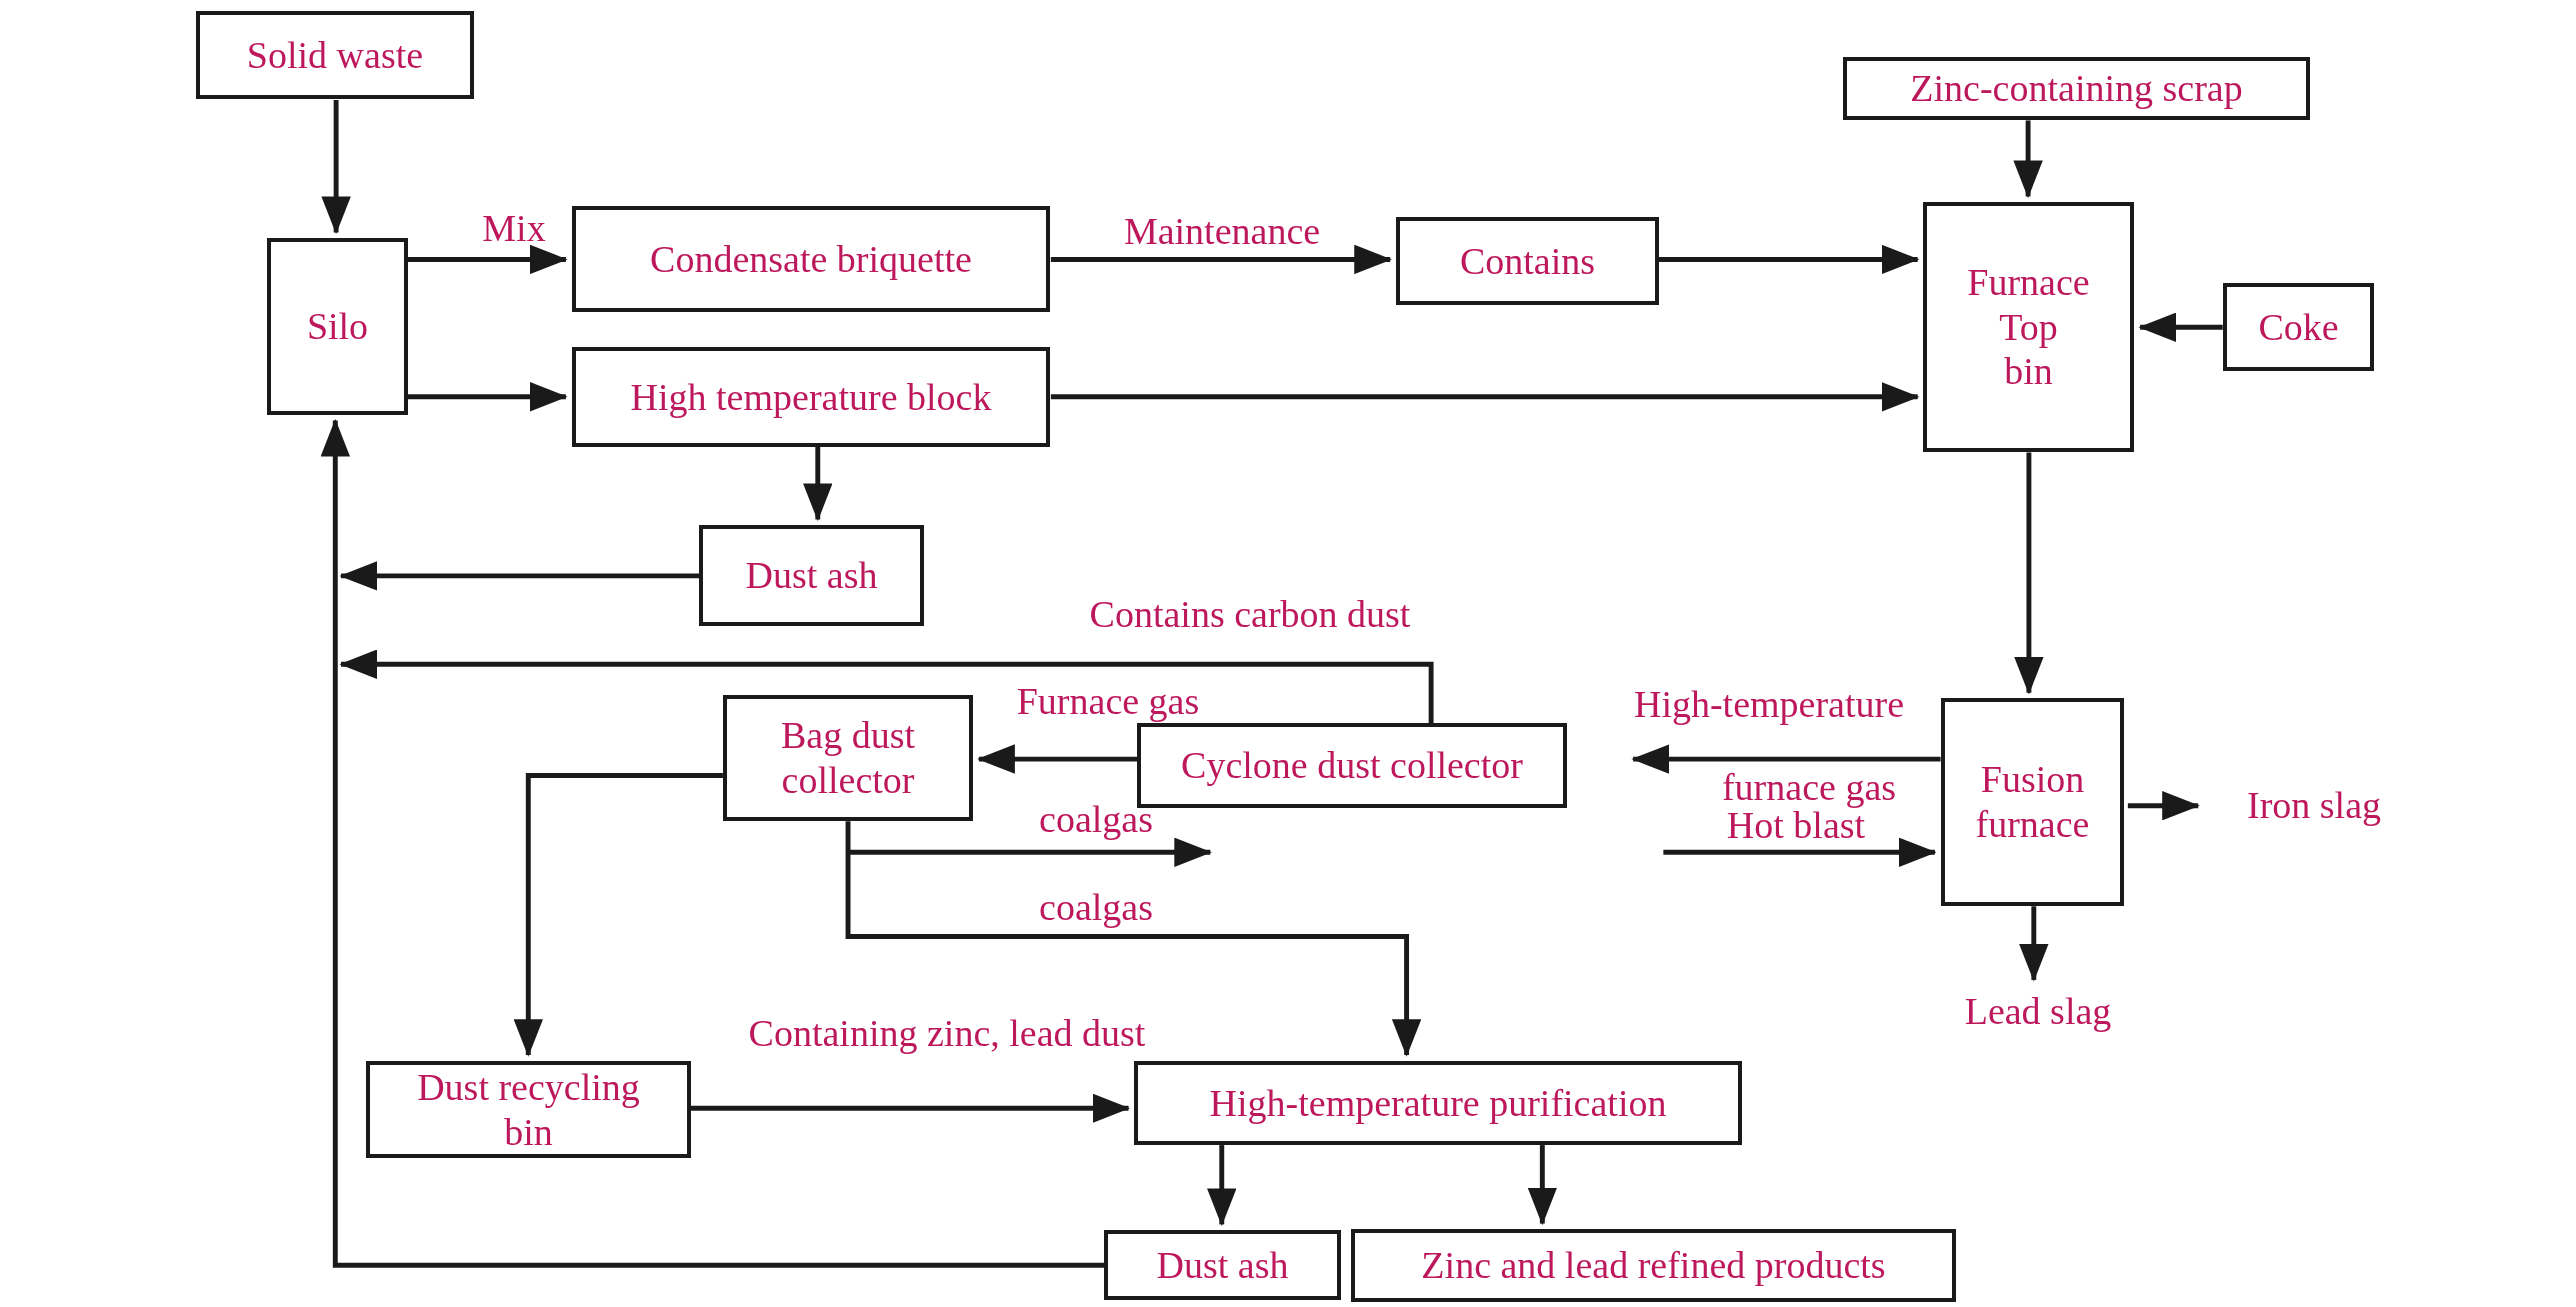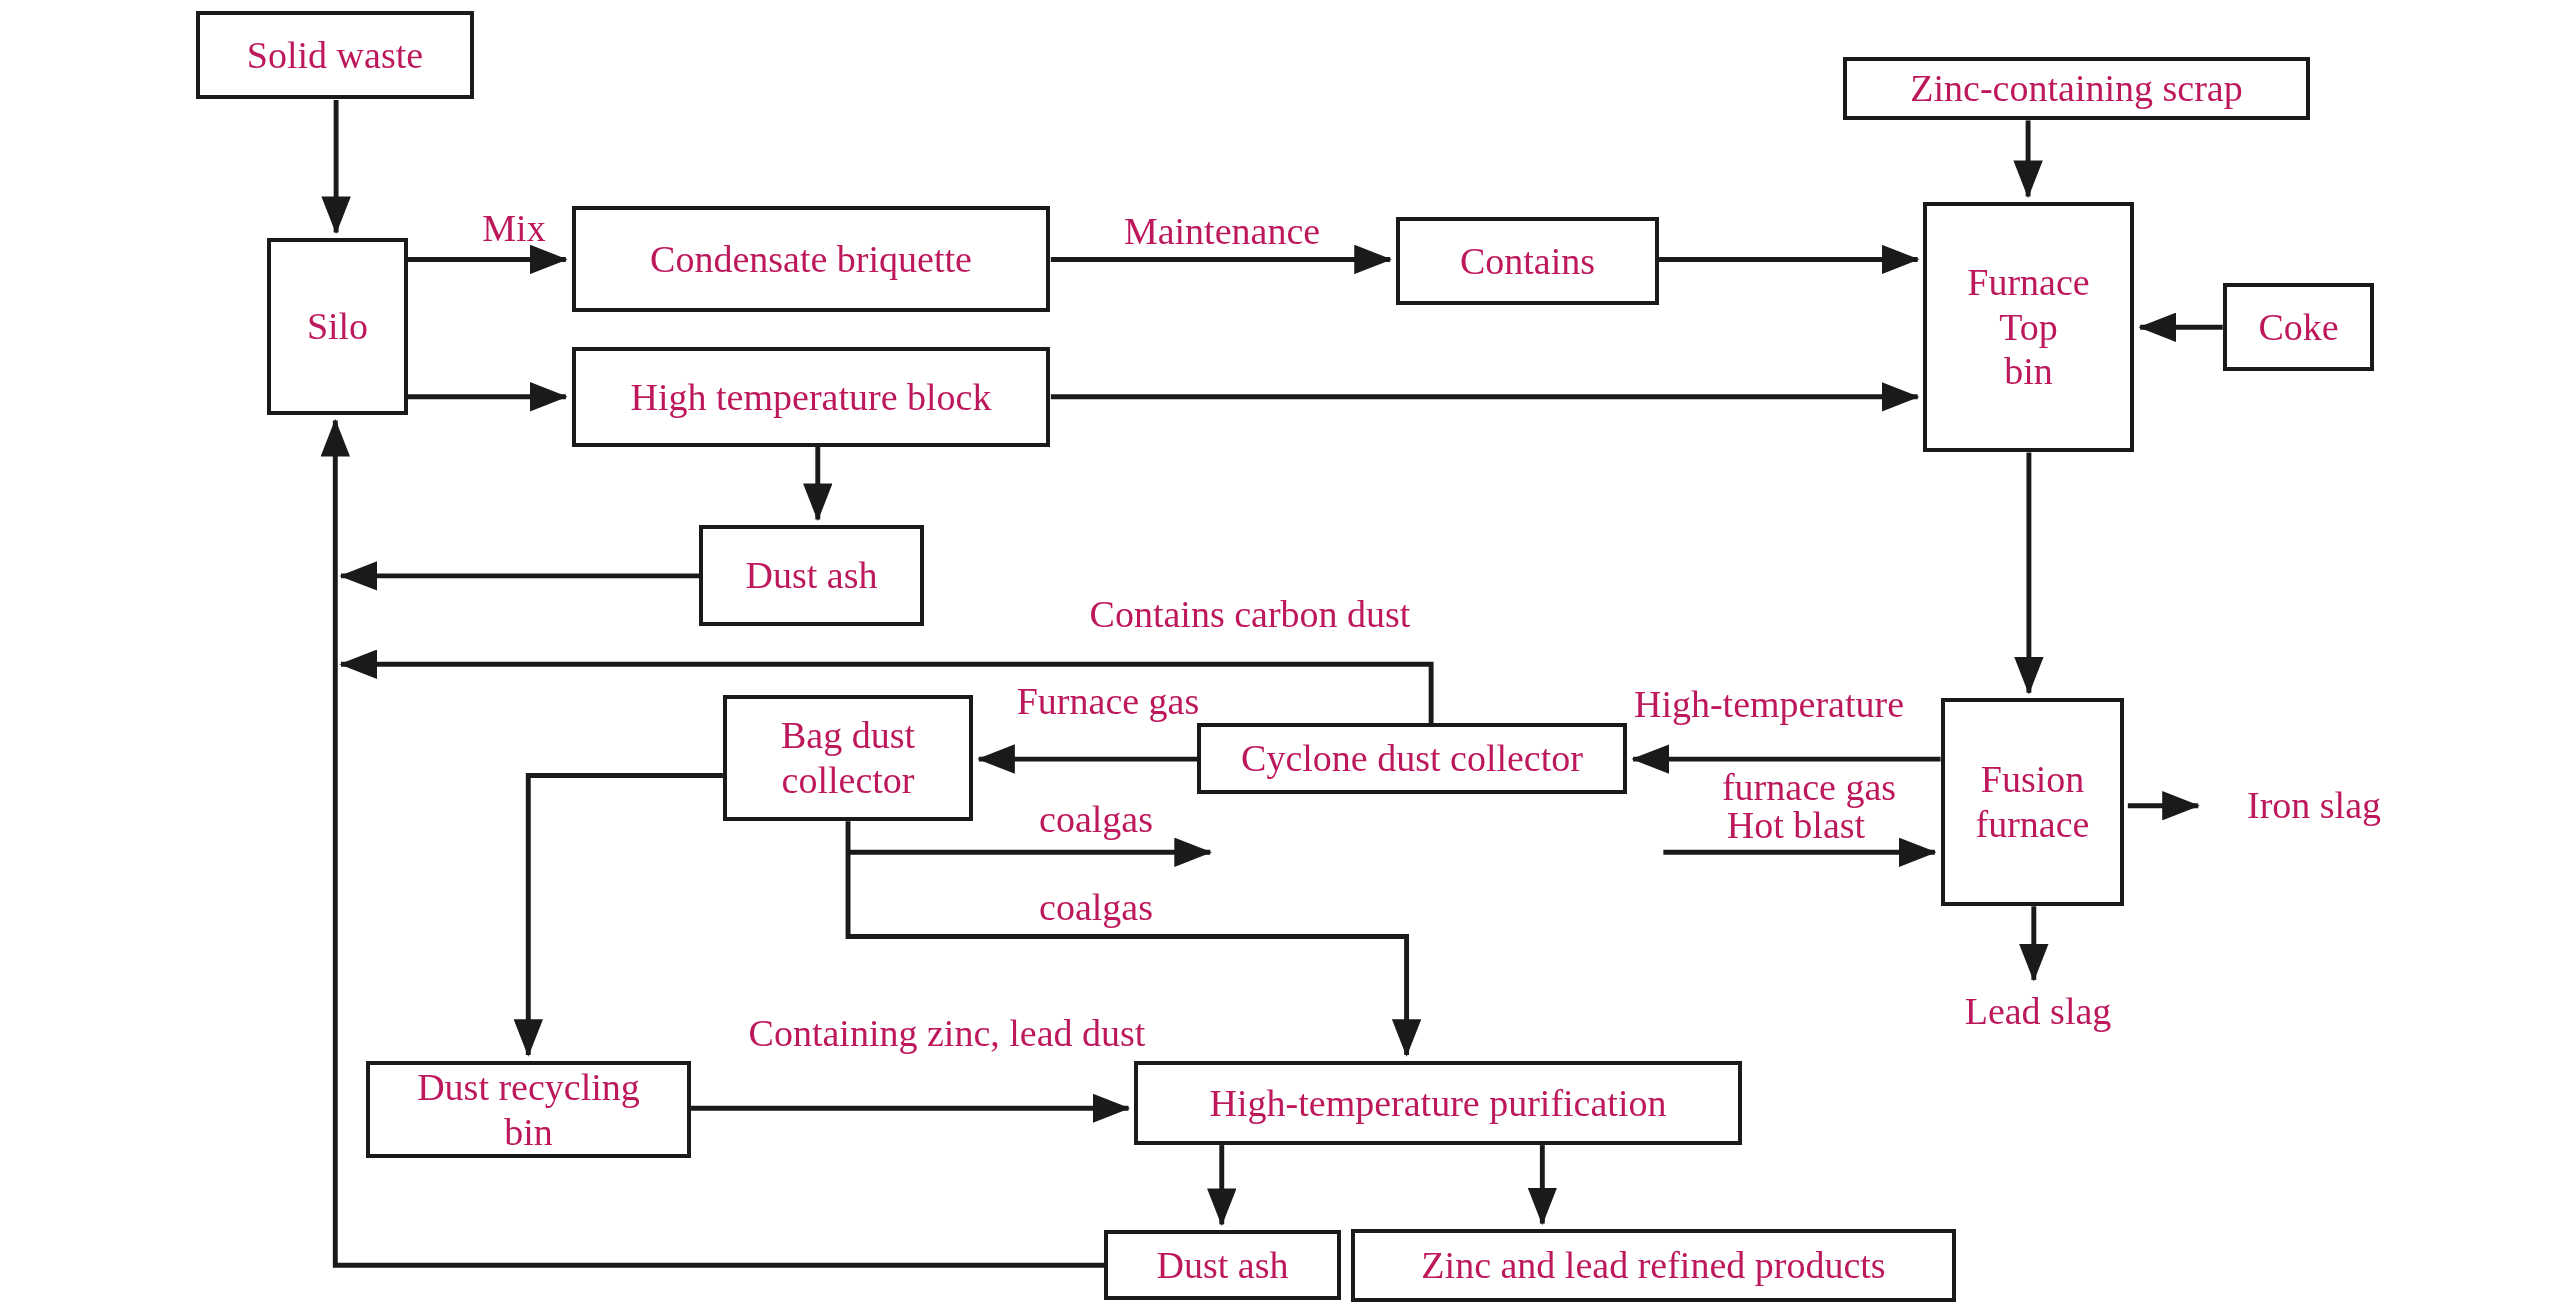--- a/index.html
+++ b/index.html
@@ -99,21 +99,21 @@
 
   <div class="node" style="left:2223px; top:283px; width:151px; height:88px;">Coke</div>
 
   <div class="node" style="left:572px; top:347px; width:478px; height:100px;">High temperature block</div>
 
   <div class="node" style="left:699px; top:525px; width:225px; height:101px;">Dust ash</div>
 
   <div class="node" style="left:723px; top:695px; width:250px; height:126px;">Bag dust
 collector</div>
 
-  <div class="node" style="left:1197px; top:723px; width:430px; height:71px;">Cyclone dust collector</div>
+  <div class="node" style="left:1137px; top:723px; width:430px; height:85px;">Cyclone dust collector</div>
 
 
   <div class="node" style="left:1941px; top:698px; width:183px; height:208px;">Fusion
 furnace</div>
 
   <div class="node" style="left:366px; top:1061px; width:325px; height:97px;">Dust recycling
 bin</div>
 
   <div class="node" style="left:1134px; top:1061px; width:608px; height:84px;">High-temperature purification</div>
 

